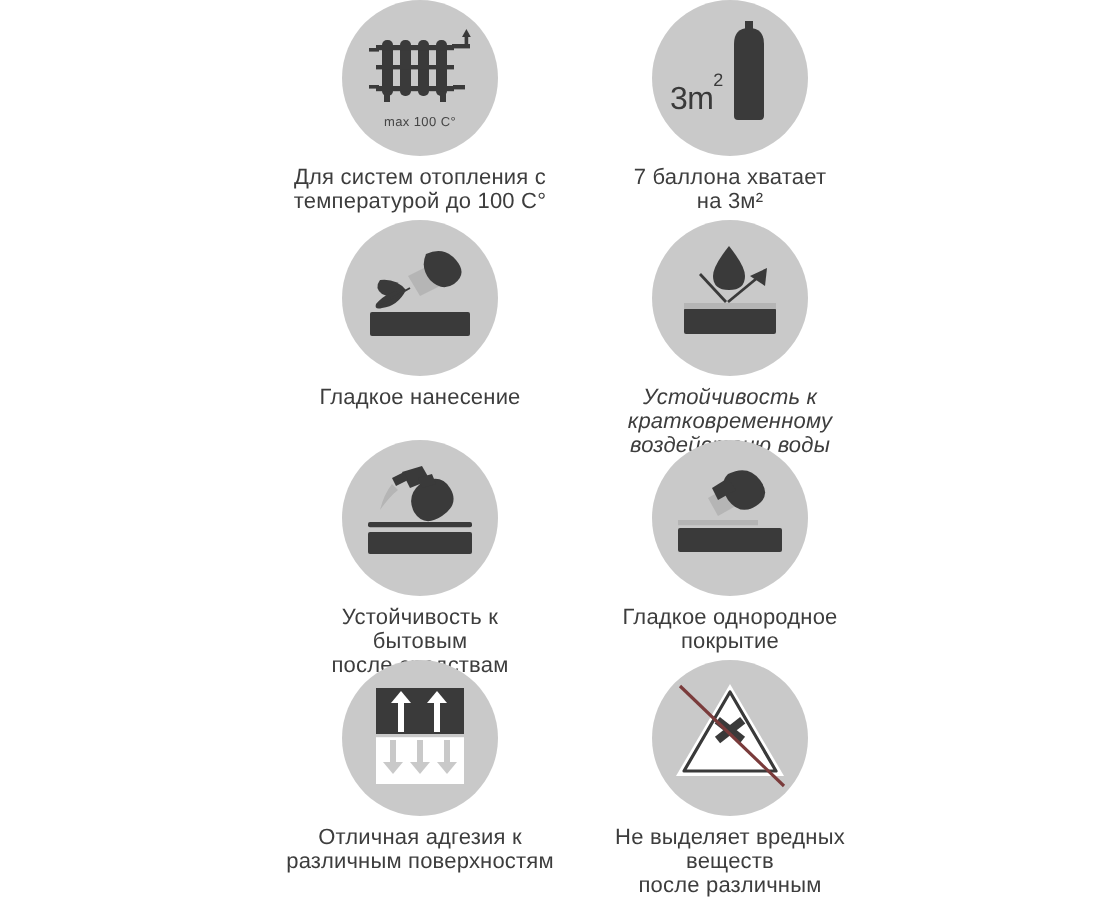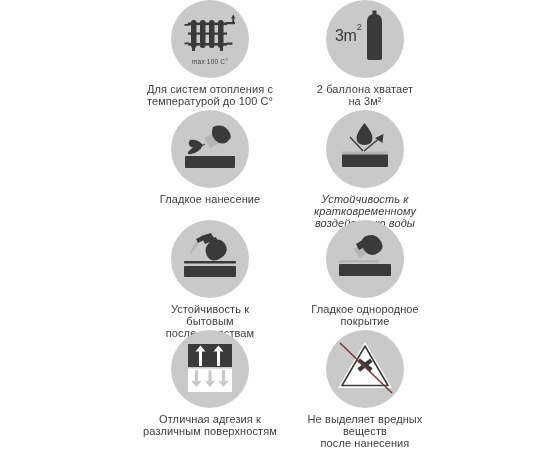--- a/index.html
+++ b/index.html
@@ -68,21 +68,21 @@
     left: 0; right: 0;
     bottom: 13px;
     text-align: center;
     font-size: 6.5px;
     color: #454545;
     letter-spacing: 0.2px;
   }
   .m2label {
     position: absolute;
     left: 9px;
-    top: 27px;
+    top: 40px;
     font-size: 16px;
     color: #3a3a3a;
     letter-spacing: -0.3px;
   }
   .m2label sup { font-size: 9px; top: -0.6em; position: relative; }
 </style>
 </head>
 <body>
 
 <div class="sheet">
@@ -118,21 +118,21 @@
     <div class="cell narrow">
       <div class="badge">
         <svg width="78" height="78" viewBox="0 0 78 78">
           <g class="ink">
             <path d="M41 22 q0 -8 7.5 -8 q7.5 0 7.5 8 l0 36 q0 2 -2 2 l-11 0 q-2 0 -2 -2 z"></path>
             <rect x="46.5" y="10.5" width="4" height="5.5"></rect>
           </g>
         </svg>
         <div class="m2label"><span>3m</span><sup>2</sup></div>
       </div>
-      <div class="caption">2 баллона хватает
+      <div class="caption">7 баллона хватает
 на 3м²</div>
     </div>
 
     <div class="cell narrow">
       <div class="badge">
         <svg width="78" height="78" viewBox="0 0 78 78">
           <g>
             <rect class="ink" x="14" y="46" width="50" height="12" rx="1"></rect>
             <path class="lite" d="M33 28 l14 -7 l8 9 l-16 8 z"></path>
             <path class="ink" d="M42 17 q9 -4 15 3 q6 7 -1 12 q-6 4 -12 -2 q-5 -6 -2 -13 z"></path>
@@ -233,17 +233,17 @@
             <g class="ink">
               <rect x="31" y="33" width="16" height="4.2" transform="rotate(38 39 35)"></rect>
               <rect x="31" y="33" width="16" height="4.2" transform="rotate(-38 39 35)"></rect>
             </g>
             <line x1="14" y1="13" x2="66" y2="63" stroke="#7a3b3b" stroke-width="1.6"></line>
           </g>
         </svg>
       </div>
       <div class="caption">Не выделяет вредных
 веществ
-после нанесения</div>
+после различным</div>
     </div>
 
   </div>
 </div>
 
 </body></html>

